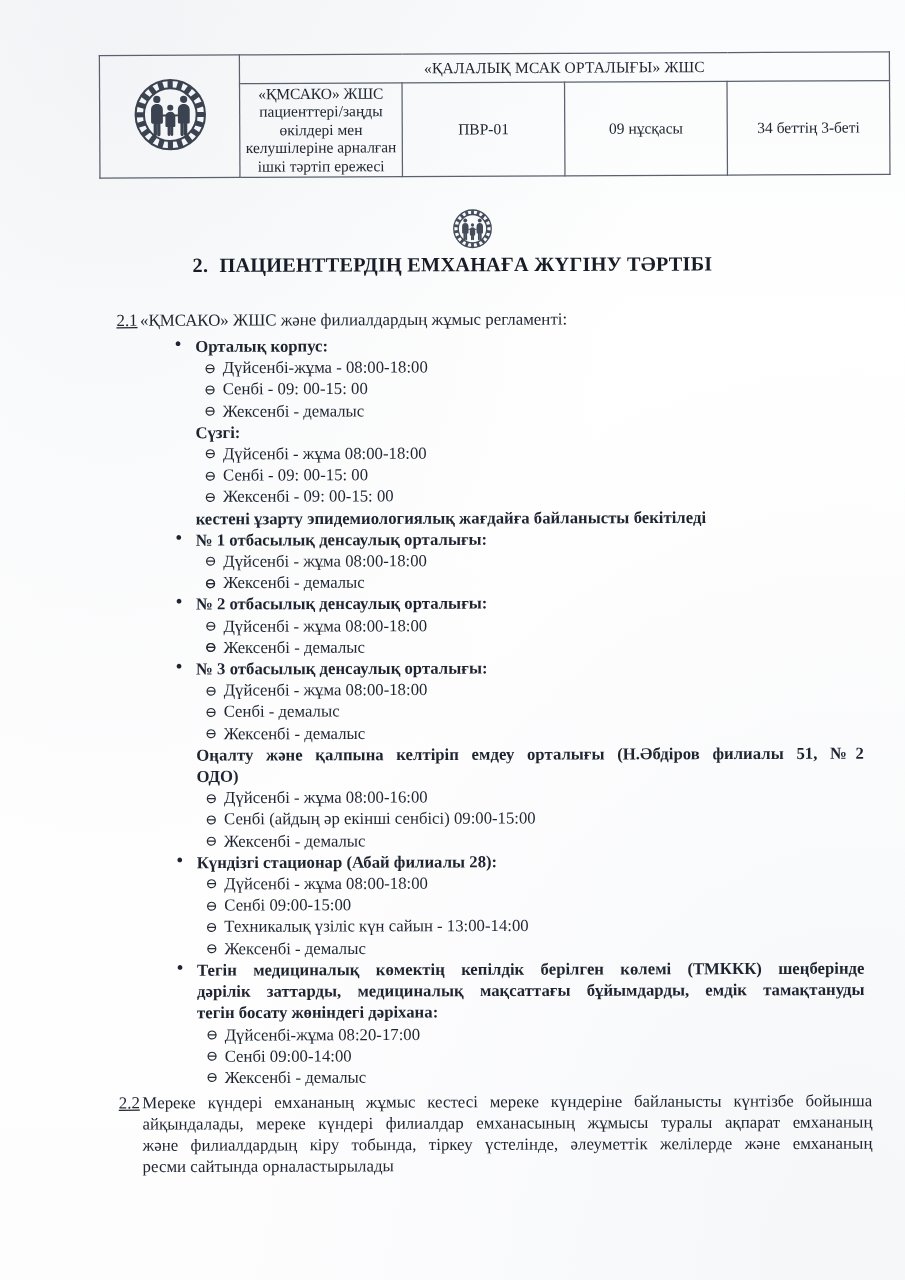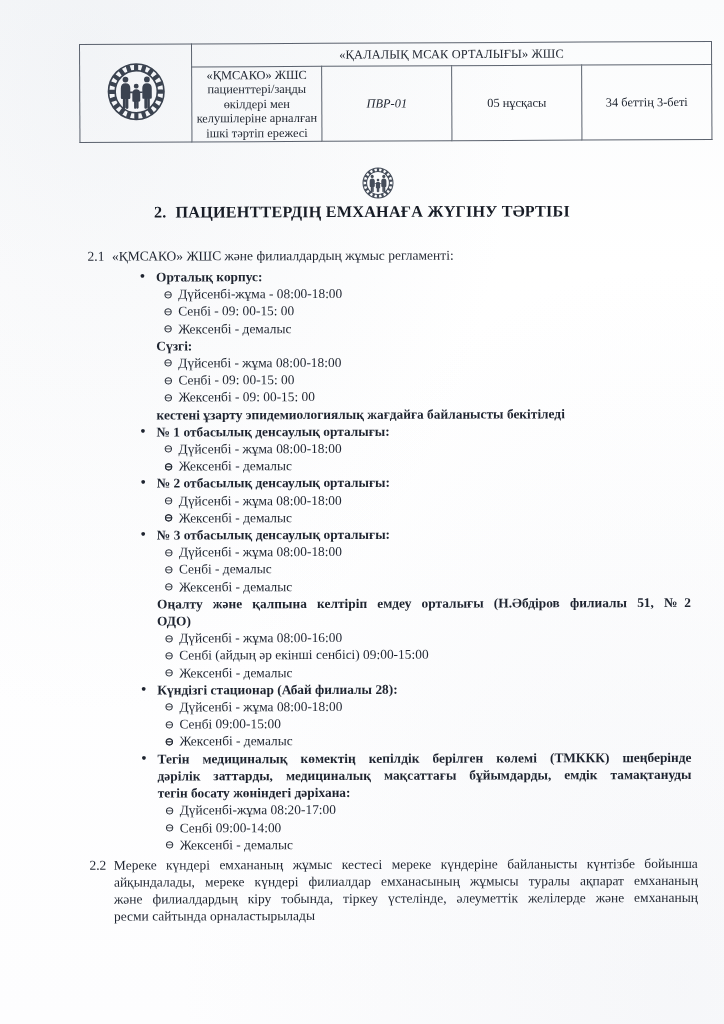--- a/index.html
+++ b/index.html
@@ -39,21 +39,21 @@
     vertical-align:middle;
     text-align:center;
     padding:1px 3px;
     font-size:12.4px;
     line-height:1.16;
     color:#222833;
   }
   td.logo-cell{width:105px;border-right:1px solid #5b626e;padding:2px 0;}
   td.org-title{font-size:14.6px;letter-spacing:.15px;padding:2px 4px 3px;height:20px;}
   td.doc-desc{width:243px;font-size:12.2px;line-height:1.24;padding:4px 8px 5px;margin-top:40px;}
-  td.code{width:81px;font-style:italic;}
+  td.code{width:81px;}
   td.version{width:79px;}
   td.pageno{width:auto;line-height:1.22;}
 
   
   .emblem{display:inline-block;line-height:0;}
   .emblem svg{display:block;}
 
   
   .center-emblem{
     position:absolute;left:358px;top:163px;line-height:0;
@@ -83,21 +83,22 @@
   .clause{
     position:relative;
     padding-left:112px;
     padding-right:28px;
     margin-bottom:2px;
     font-size:13.5px;
     line-height:17px;
   }
   .clause .cnum{
     position:absolute;left:82px;top:0;width:28px;
-    text-align:center;
+    text-align:right;
+    text-decoration:underline;
   }
 
   
   .bul{
     position:relative;
     margin-left:140px;
     padding-left:16px;
     font-weight:bold;
     font-size:13.4px;
     line-height:17.2px;
@@ -199,21 +200,21 @@
                 <path d="M41.3 49.8h4.2v2.1h-4.2zM54.5 49.8h4.2v2.1h-4.2z"></path>
               </g>
             </svg>
           </span>
         </td>
         <td class="org-title" colspan="4">«ҚАЛАЛЫҚ МСАК ОРТАЛЫҒЫ» ЖШС</td>
       </tr>
       <tr>
         <td class="doc-desc">«ҚМСАКО» ЖШС пациенттері/заңды өкілдері мен келушілеріне арналған ішкі тәртіп ережесі</td>
         <td class="code">ПВР-01</td>
-        <td class="version">05 нұсқасы</td>
+        <td class="version">09 нұсқасы</td>
         <td class="pageno">34 беттің 3-беті</td>
       </tr>
     </tbody>
       </table>
   </div>
 
   <div class="center-emblem">
     <svg width="40" height="40" viewBox="0 0 100 100" aria-hidden="true">
       <g fill="none" stroke="#454d5a" stroke-width="2.6">
         <circle cx="50" cy="50" r="37.5"></circle>
@@ -291,21 +292,21 @@
       <span class="ln spread">Оңалту және қалпына келтіріп емдеу орталығы (Н.Әбдіров филиалы 51, №2</span>
       <span class="ln last">ОДО)</span>
     </div>
     <div class="item"><span class="minus">⊖</span><span>Дүйсенбі - жұма 08:00-16:00</span></div>
     <div class="item"><span class="minus">⊖</span><span>Сенбі (айдың әр екінші сенбісі) 09:00-15:00</span></div>
     <div class="item"><span class="minus">⊖</span><span>Жексенбі - демалыс</span></div>
 
     <div class="bul">Күндізгі стационар (Абай филиалы 28):</div>
     <div class="item"><span class="minus">⊖</span><span>Дүйсенбі - жұма 08:00-18:00</span></div>
     <div class="item"><span class="minus">⊖</span><span>Сенбі 09:00-15:00</span></div>
-    <div class="item"><span class="minus">⊖</span></div>
+    <div class="item"><span class="minus">⊖</span><span>Техникалық үзіліс күн сайын - 13:00-14:00</span></div>
     <div class="item"><span class="minus">⊖</span><span>Жексенбі - демалыс</span></div>
 
     <div class="bul jblock">
       <span class="ln spread">Тегін медициналық көмектің кепілдік берілген көлемі (ТМККК) шеңберінде</span>
       <span class="ln spread">дәрілік заттарды, медициналық мақсаттағы бұйымдарды, емдік тамақтануды</span>
       <span class="ln last">тегін босату жөніндегі дәріхана:</span>
     </div>
     <div class="item"><span class="minus">⊖</span><span>Дүйсенбі-жұма 08:20-17:00</span></div>
     <div class="item"><span class="minus">⊖</span><span>Сенбі 09:00-14:00</span></div>
     <div class="item"><span class="minus">⊖</span><span>Жексенбі - демалыс</span></div>

